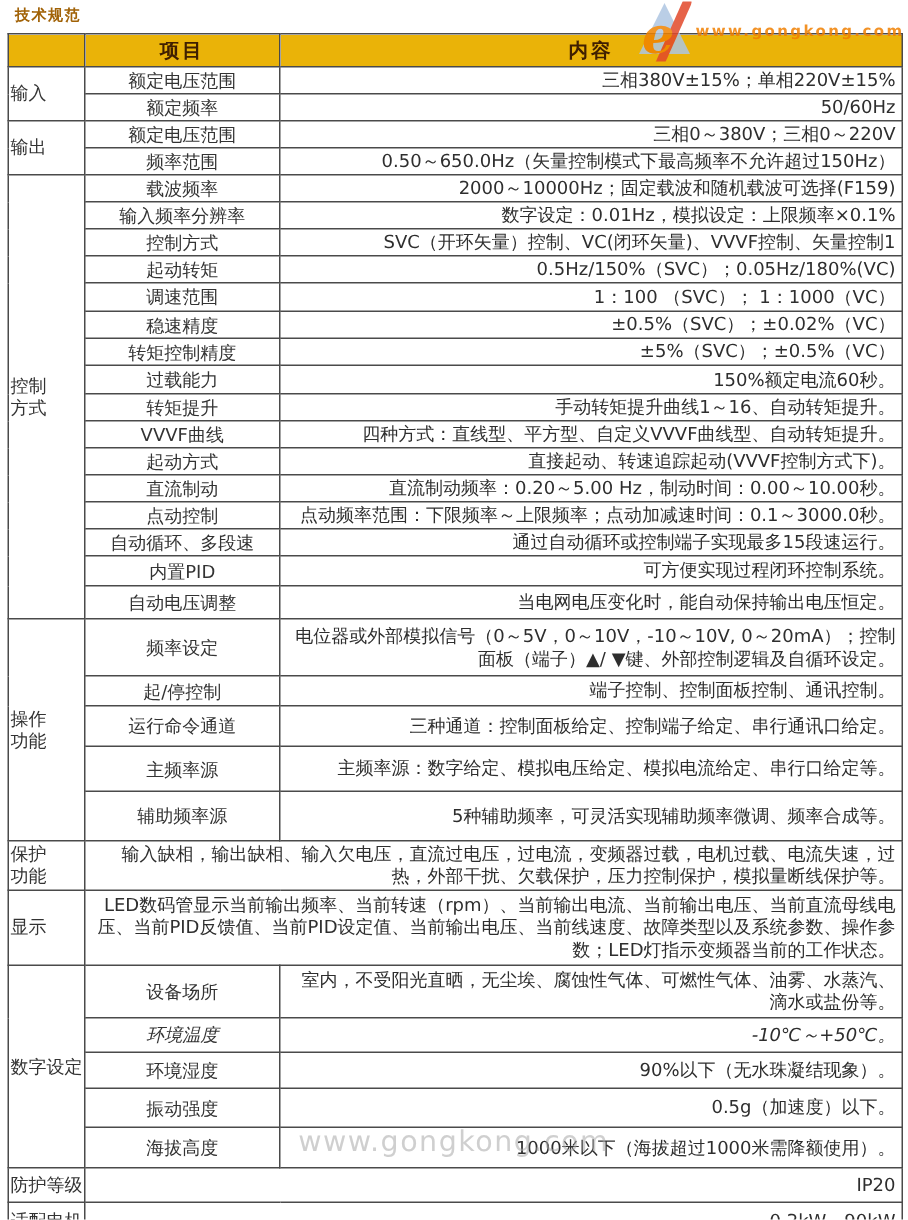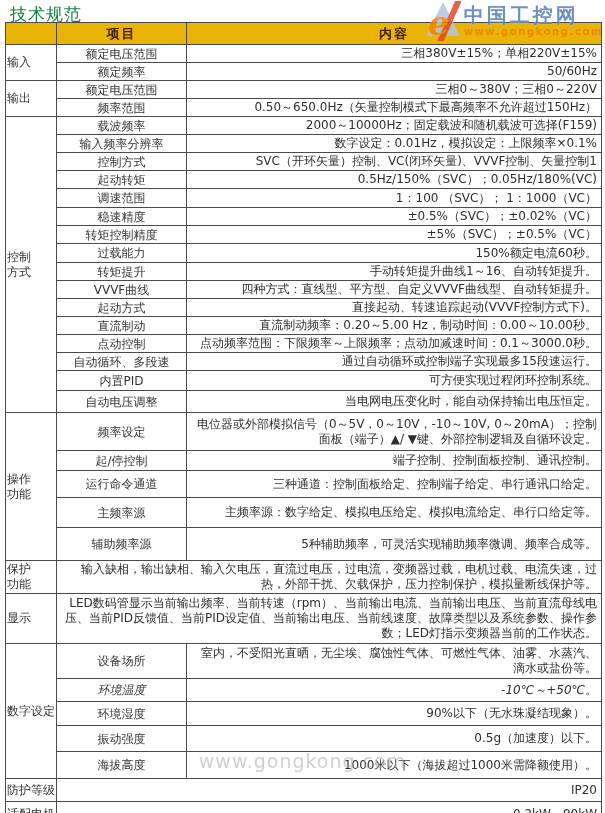--- a/index.html
+++ b/index.html
@@ -3,21 +3,21 @@
 <meta charset="utf-8">
 <style>
   html,body{margin:0;padding:0}
   body{
     width:605px;height:813px;position:relative;overflow:hidden;
     background:#ffffff;
     font-family:"DejaVu Sans","Liberation Sans",sans-serif;
   }
   .page-title{
     position:absolute;left:10px;top:3px;
-    font-size:17px;font-weight:normal;color:#15803d;letter-spacing:1px;
+    font-size:10px;font-weight:bold;color:#a16207;letter-spacing:1px;
   }
   
   .logo{
     position:absolute;right:2px;top:1px;z-index:4;
     display:flex;align-items:center;gap:3px;opacity:.85;
   }
   .logo-text{display:flex;flex-direction:column;align-items:flex-start}
   .logo-name{
     font-size:20px;font-weight:bold;color:#5580B5;letter-spacing:3px;
     line-height:21px;text-shadow:0 0 1px #ffffff;
@@ -61,21 +61,20 @@
 
 <div class="page-title">技术规范</div>
 
 <div class="logo">
   <svg width="40" height="40" viewBox="0 0 40 40">
     <polygon points="22,1 39,35 5,35" fill="#AEC6E2"></polygon>
     <rect x="25" y="-6" width="6" height="54" fill="#E2482A" transform="rotate(24 28 21)"></rect>
     <text x="7" y="34" font-size="34" font-style="italic" font-weight="bold" fill="#F08300" font-family="'DejaVu Serif',serif">e</text>
   </svg>
   <div class="logo-text">
-    <span class="logo-name">中国工控网</span>
     <span class="logo-site">www.gongkong.com</span>
   </div>
 </div>
 
 <table class="spec">
   <colgroup>
     <col style="width:51px">
       <col style="width:130px">
       <col style="width:415px">
   </colgroup>

